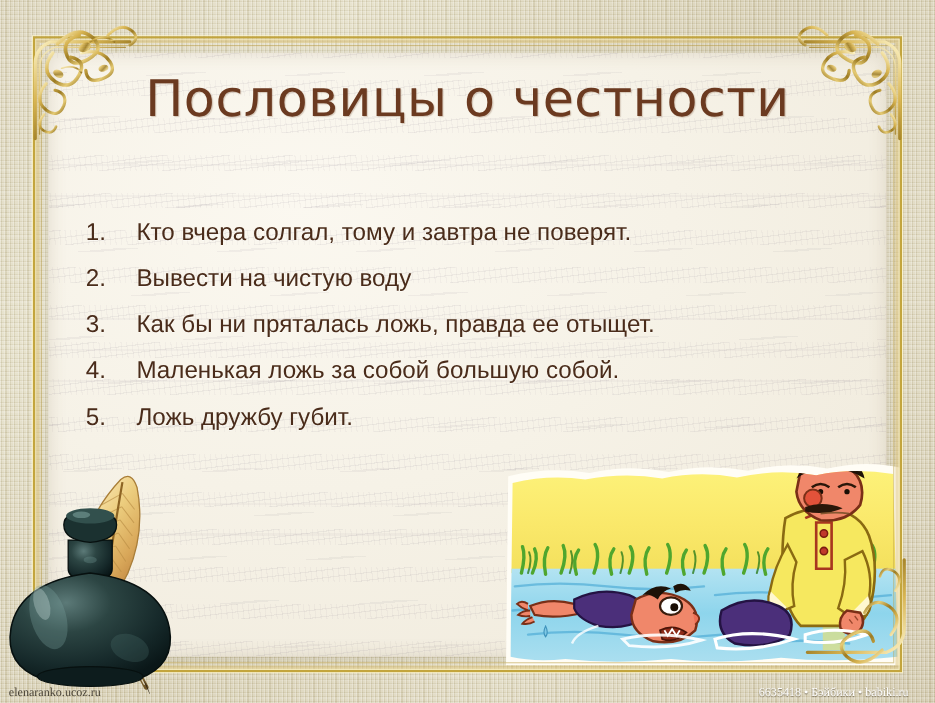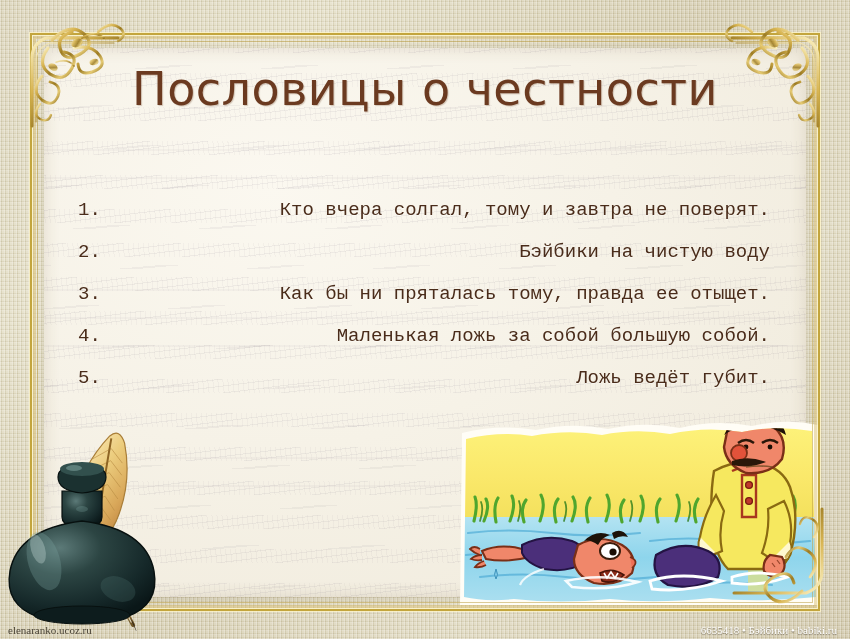--- a/index.html
+++ b/index.html
@@ -67,22 +67,22 @@
     position:absolute;left:0;right:0;top:62px;text-align:center;
     font-family:"DejaVu Sans",sans-serif;
     font-size:46px;font-weight:400;letter-spacing:.5px;
     color:#6b3a20;white-space:nowrap;
     text-shadow:1px 1px 1px rgba(120,80,50,.28);
   }
 
   ol.proverbs{
     position:absolute;left:78px;top:190px;right:80px;
     margin:0;padding:0 0 0 46px;list-style:none;counter-reset:pv;
-    font-family:Liberation Mono, monospace;
-    font-size:19px;line-height:41px;color:#4a2c1a;text-align:right;
+    font-family:Liberation Sans, sans-serif;
+    font-size:22px;line-height:41px;color:#4a2c1a;
   }
   ol.proverbs li{
     position:relative;margin:0 0 1px 0;
     text-shadow:0 1px 0 rgba(255,255,255,.45);
   }
   ol.proverbs li::before{
     counter-increment:pv;content:counter(pv) ".";
     position:absolute;left:-46px;width:38px;text-align:left;
     color:#4a2c1a;
   }
@@ -98,41 +98,41 @@
 
   
   .cartoon{position:absolute;right:30px;bottom:34px;width:360px;height:200px;z-index:5;pointer-events:none;}
 
   
   .wm{
     position:absolute;bottom:3px;z-index:10;
     font-family:Liberation Serif, serif;font-size:11px;
   }
   .wm-left{left:8px;color:#4a4438;}
-  .wm-right{right:13px;color:#ffffff;text-shadow:0 1px 1px rgba(70,60,40,.65);}
+  .wm-right{right:24px;color:#ffffff;text-shadow:0 1px 1px rgba(70,60,40,.65);}
 </style>
 </head>
 <body>
 
 <div id="slide">
 
   <div class="paper"></div>
   <div class="gold-frame"></div>
   <div class="gold-frame2"></div>
 
   <div class="content">
 
     <div class="title">Пословицы о честности</div>
 
     <ol class="proverbs">
       <li>Кто вчера солгал, тому  и завтра не поверят.</li>
-      <li>Бэйбики на чистую воду</li>
-      <li>Как бы ни пряталась тому, правда  ее отыщет.</li>
+      <li>Вывести на чистую воду</li>
+      <li>Как бы ни пряталась ложь, правда  ее отыщет.</li>
       <li>Маленькая ложь за собой  большую собой.</li>
-      <li>Ложь ведёт губит.</li>
+      <li>Ложь дружбу губит.</li>
     </ol>
 
   </div>
 
   <svg class="orn tl" viewBox="0 0 118 118">
     <defs>
       <linearGradient id="gld" x1="0" y1="0" x2="1" y2="1">
         <stop offset="0%" stop-color="#fdf4c8"></stop>
         <stop offset="30%" stop-color="#d8b553"></stop>
         <stop offset="55%" stop-color="#9c7b23"></stop>

